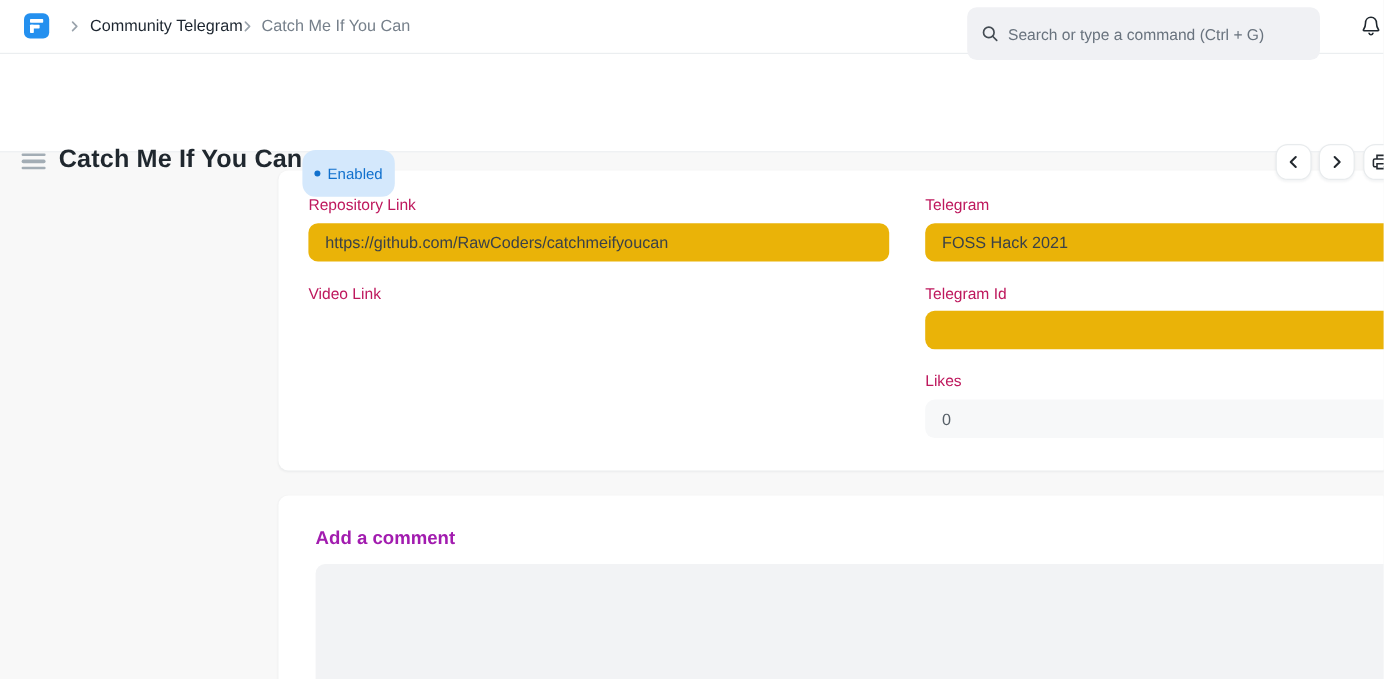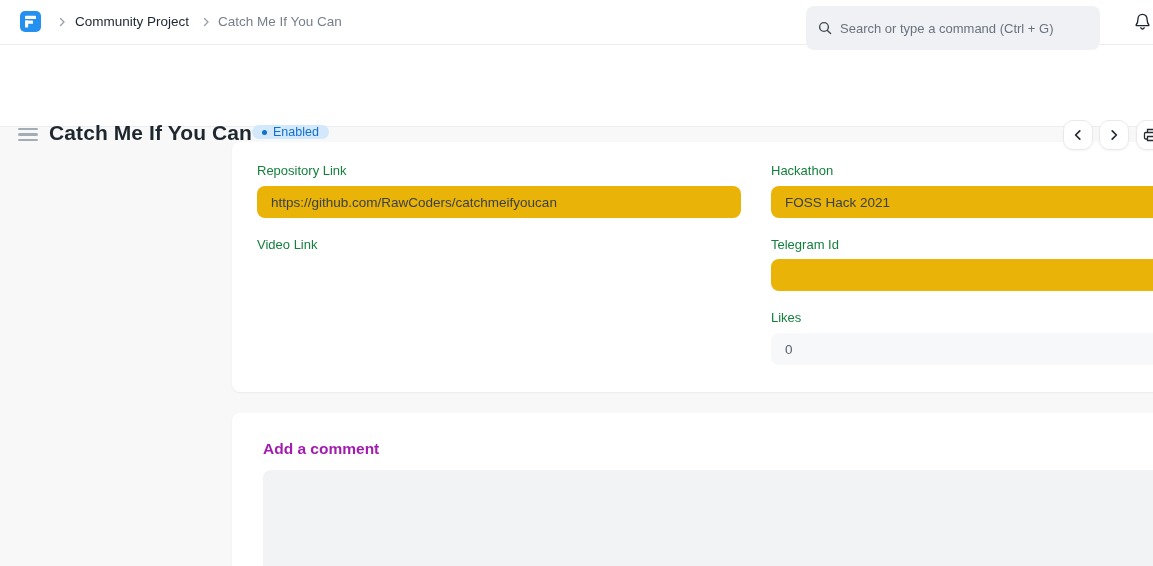--- a/index.html
+++ b/index.html
@@ -40,21 +40,21 @@
     position:absolute; top:45px; left:0; width:1153px; height:82px;
     background:#ffffff; border-bottom:1px solid #ebeef0; z-index:4;
   }
   .hamburger { position:absolute; left:18px; top:83px; width:20px; height:13px; cursor:pointer; }
   .hamburger span { display:block; height:2.4px; background:#a3adb5; border-radius:2px; margin-bottom:3px; }
   .page-title {
     position:absolute; left:49px; top:76px; font-size:21px; font-weight:700;
     color:#1f272e; letter-spacing:0.1px;
   }
   .status-badge {
-    position:absolute; left:252px; top:80px; height:14px;
+    position:absolute; left:252px; top:80px; height:39px;
     background:#d4e8fc; color:#1070cd; border-radius:11px;
     display:flex; align-items:center; gap:6px; padding:0 10px;
     font-size:12.5px; font-weight:400;
   }
   .status-badge .dot { width:5px; height:5px; border-radius:50%; background:#1070cd; }
   .icon-btn {
     position:absolute; top:75px; width:30px; height:30px;
     background:#ffffff; border:1px solid #e8ebed; border-radius:10px;
     box-shadow:0 1px 2px rgba(25,39,52,0.05);
     display:flex; align-items:center; justify-content:center;
@@ -65,21 +65,21 @@
   .icon-btn.print { left:1136px; }
 
   .card {
     position:absolute; left:232px; width:1190px;
     background:#ffffff; border-radius:8px;
     box-shadow:0 1px 2px rgba(25,39,52,0.06);
   }
   .card.details { top:142px; height:250px; }
   .card.comments { top:413px; height:240px; }
 
-  .field-label { position:absolute; font-size:13px; color:#15803d; }
+  .field-label { position:absolute; font-size:13px; color:#be185d; }
   .field-input {
     position:absolute; width:484px; height:32px;
     background:#eab308; border:none; border-radius:8px;
     padding:0 14px; font-family:"Liberation Sans", sans-serif;
     font-size:13.5px; color:#3a4148; outline:none;
   }
   .field-input.readonly { background:#f7f8f9; color:#565f67; }
   .col-left { left:25px; }
   .col-right { left:539px; }
   .row1-label { top:21px; } .row1-input { top:44px; }
@@ -103,21 +103,21 @@
       <rect x="5" y="4.8" width="11" height="3.2" rx="0.6" fill="#ffffff"></rect>
       <rect x="5" y="9.6" width="8" height="3.2" rx="0.6" fill="#ffffff"></rect>
       <rect x="5" y="9.6" width="3.2" height="6.8" rx="0.6" fill="#ffffff"></rect>
     </svg>
   </div>
   <span class="crumb-sep" style="left:56px;">
     <svg width="12" height="12" viewBox="0 0 12 12">
         <path d="M4.5 2.5 L8 6 L4.5 9.5" fill="none" stroke="currentColor" stroke-width="1.4" stroke-linecap="round" stroke-linejoin="round"></path>
       </svg>
   </span>
-  <a class="crumb parent">Community Project</a>
+  <a class="crumb parent">Community Telegram</a>
   <span class="crumb-sep" style="left:200px;">
     <svg width="12" height="12" viewBox="0 0 12 12">
         <path d="M4.5 2.5 L8 6 L4.5 9.5" fill="none" stroke="currentColor" stroke-width="1.4" stroke-linecap="round" stroke-linejoin="round"></path>
       </svg>
   </span>
   <a class="crumb current">Catch Me If You Can</a>
 
   <div class="searchbox">
     <svg width="14" height="14" viewBox="0 0 14 14">
       <circle cx="6" cy="6" r="4.4" fill="none" stroke="#434b52" stroke-width="1.4"></circle>
@@ -163,21 +163,21 @@
     </svg>
   </div>
 </div>
 
 <div class="card details">
   <label class="field-label col-left row1-label">Repository Link</label>
   <input class="field-input col-left row1-input" type="text" value="https://github.com/RawCoders/catchmeifyoucan" style="">
 
   <label class="field-label col-left row2-label">Video Link</label>
 
-  <label class="field-label col-right row1-label">Hackathon</label>
+  <label class="field-label col-right row1-label">Telegram</label>
   <input class="field-input col-right row1-input" type="text" value="FOSS Hack 2021" style="">
 
   <label class="field-label col-right row2-label">Telegram Id</label>
   <input class="field-input col-right row2-input" type="text" value="" style="">
 
   <label class="field-label col-right row3-label">Likes</label>
   <input class="field-input readonly col-right row3-input" type="text" value="0" style="">
 </div>
 
 <div class="card comments">

